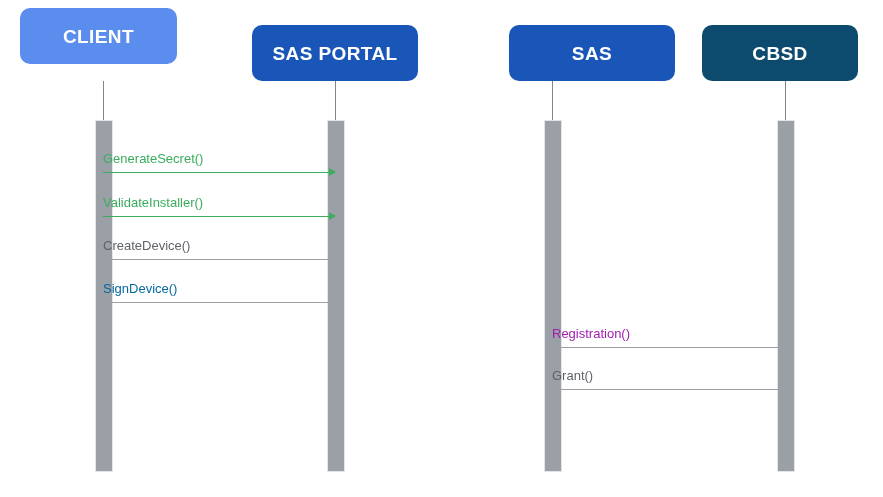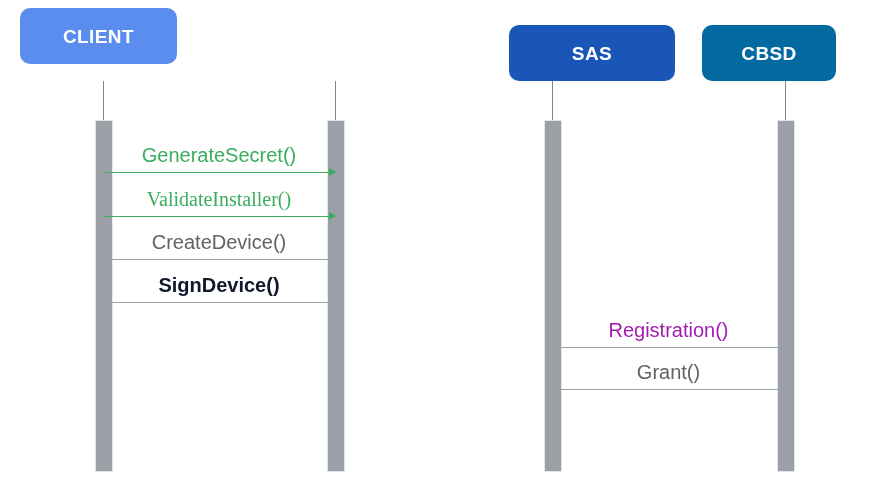--- a/index.html
+++ b/index.html
@@ -86,22 +86,22 @@
   .msg-head.left {
     left: -1px;
     border-right-width: 7px;
     border-right-style: solid;
   }
   .msg-label {
     position: absolute;
     bottom: 6px;
     left: 0;
     width: 100%;
-    text-align: center;
-    font-size: 20px;
+    text-align: left;
+    font-size: 13px;
     line-height: 1.1;
     white-space: nowrap;
   }
 </style>
 </head>
 <body>
 
 <div id="diagram">
 
   <div class="lifeline" id="ll-0" style="left: 103px; top: 81px; height: 39px;"></div>
@@ -110,46 +110,49 @@
   <div class="lifeline" id="ll-3" style="left: 785px; top: 81px; height: 39px;"></div>
 
   <div class="activation" id="ab-0" style="left: 95px; top: 120px; height: 350px; background: rgb(154, 160, 166);"></div>
   <div class="activation" id="ab-1" style="left: 327px; top: 120px; height: 350px; background: rgb(154, 160, 166);"></div>
   <div class="activation" id="ab-2" style="left: 544px; top: 120px; height: 350px; background: rgb(154, 160, 166);"></div>
   <div class="activation" id="ab-3" style="left: 777px; top: 120px; height: 350px; background: rgb(154, 160, 166);"></div>
 
   <div class="participant" id="pb-0" style="left: 20px; top: 8px; width: 157px; background: rgb(91, 141, 239);">
     <span class="p-label">CLIENT</span>
   </div>
+  <div class="participant" id="pb-1" style="left: 252px; top: 25px; width: 166px; background: rgb(26, 86, 184);">
+    <span class="p-label">SAS PORTAL</span>
+  </div>
   <div class="participant" id="pb-2" style="left: 469px; top: 25px; width: 166px; background: rgb(26, 86, 184); margin-left: 40px;">
     <span class="p-label">SAS</span>
   </div>
-  <div class="participant" id="pb-3" style="left: 702px; top: 25px; width: 134px; background: #0369a1;">
+  <div class="participant" id="pb-3" style="left: 702px; top: 25px; width: 156px; background: #0c4a6e;">
     <span class="p-label">CBSD</span>
   </div>
 
   <div class="message" id="mg-0" style="left: 103px; top: 172px; width: 232px;">
     <div class="msg-line" style="border-top-color: rgb(58, 173, 95);"></div>
     <div class="msg-head right" style="border-left-color: rgb(58, 173, 95);"></div>
     <div class="msg-label" style="color: rgb(58, 173, 95);">GenerateSecret()</div>
   </div>
   <div class="message" id="mg-1" style="left: 103px; top: 216px; width: 232px;">
     <div class="msg-line" style="border-top-color: rgb(58, 173, 95);"></div>
     <div class="msg-head right" style="border-left-color: rgb(58, 173, 95);"></div>
-    <div class="msg-label" style="color: rgb(58, 173, 95); font-family: Liberation Serif, serif;">ValidateInstaller()</div>
+    <div class="msg-label" style="color: rgb(58, 173, 95);">ValidateInstaller()</div>
   </div>
   <div class="message" id="mg-2" style="left: 103px; top: 259px; width: 232px;">
     <div class="msg-line" style="border-top-color: rgb(154, 160, 166);"></div>
     <div class="msg-head right" style="border-left-color: rgb(154, 160, 166);"></div>
     <div class="msg-label" style="color: rgb(95, 99, 104);">CreateDevice()</div>
   </div>
   <div class="message" id="mg-3" style="left: 103px; top: 302px; width: 232px;">
     <div class="msg-line" style="border-top-color: rgb(154, 160, 166);"></div>
     <div class="msg-head right" style="border-left-color: rgb(154, 160, 166);"></div>
-    <div class="msg-label" style="color: #0f172a; font-weight: bold;">SignDevice()</div>
+    <div class="msg-label" style="color: #0369a1;">SignDevice()</div>
   </div>
   <div class="message" id="mg-4" style="left: 552px; top: 347px; width: 233px;">
     <div class="msg-line" style="border-top-color: rgb(154, 160, 166);"></div>
     <div class="msg-head left" style="border-right-color: rgb(154, 160, 166);"></div>
     <div class="msg-label" style="color: #a21caf;">Registration()</div>
   </div>
   <div class="message" id="mg-5" style="left: 552px; top: 389px; width: 233px;">
     <div class="msg-line" style="border-top-color: rgb(154, 160, 166);"></div>
     <div class="msg-head left" style="border-right-color: rgb(154, 160, 166);"></div>
     <div class="msg-label" style="color: rgb(95, 99, 104); margin-top: 16px;">Grant()</div>

